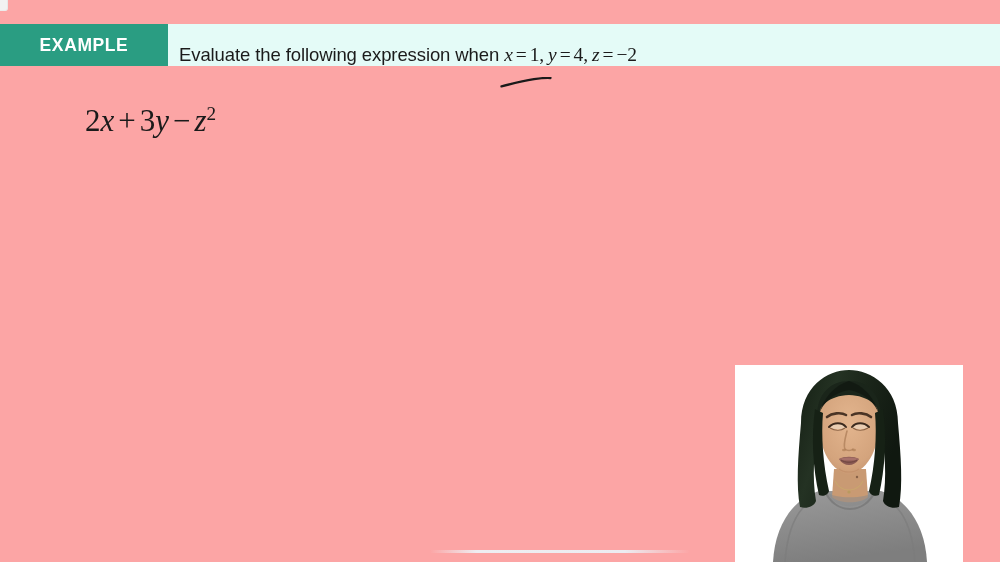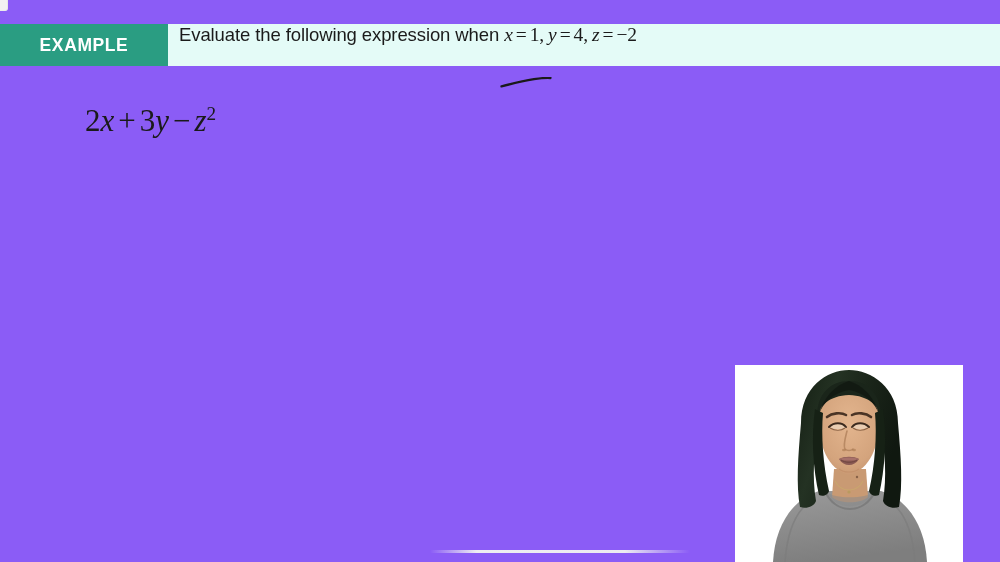--- a/index.html
+++ b/index.html
@@ -14,21 +14,21 @@
     font-family: "Liberation Sans", sans-serif;
     overflow: hidden;
     position: relative;
   }
 
   #slide {
     position: absolute;
     inset: 0;
     width: 1000px;
     height: 562px;
-    background: #8b5cf6;
+    background: #fca5a5;
     overflow: hidden;
   }
 
   
   .corner-artifact {
     position: absolute;
     left: 0px;
     top: -6px;
     width: 7px;
     height: 16px;
@@ -61,21 +61,21 @@
   .banner-badge-label {
     color: #ffffff;
     font-size: 17.5px;
     font-weight: bold;
     letter-spacing: 0.6px;
     font-family: "Liberation Sans", sans-serif;
   }
   .banner-text-wrap {
     flex: 1 1 auto;
     display: flex;
-    align-items: flex-start;
+    align-items: flex-end;
     padding-left: 11px;
     position: relative;
   }
   .banner-text {
     font-size: 18.5px;
     color: #1b1b1b;
     font-family: "Liberation Sans", sans-serif;
     white-space: nowrap;
     letter-spacing: -0.1px;
   }

